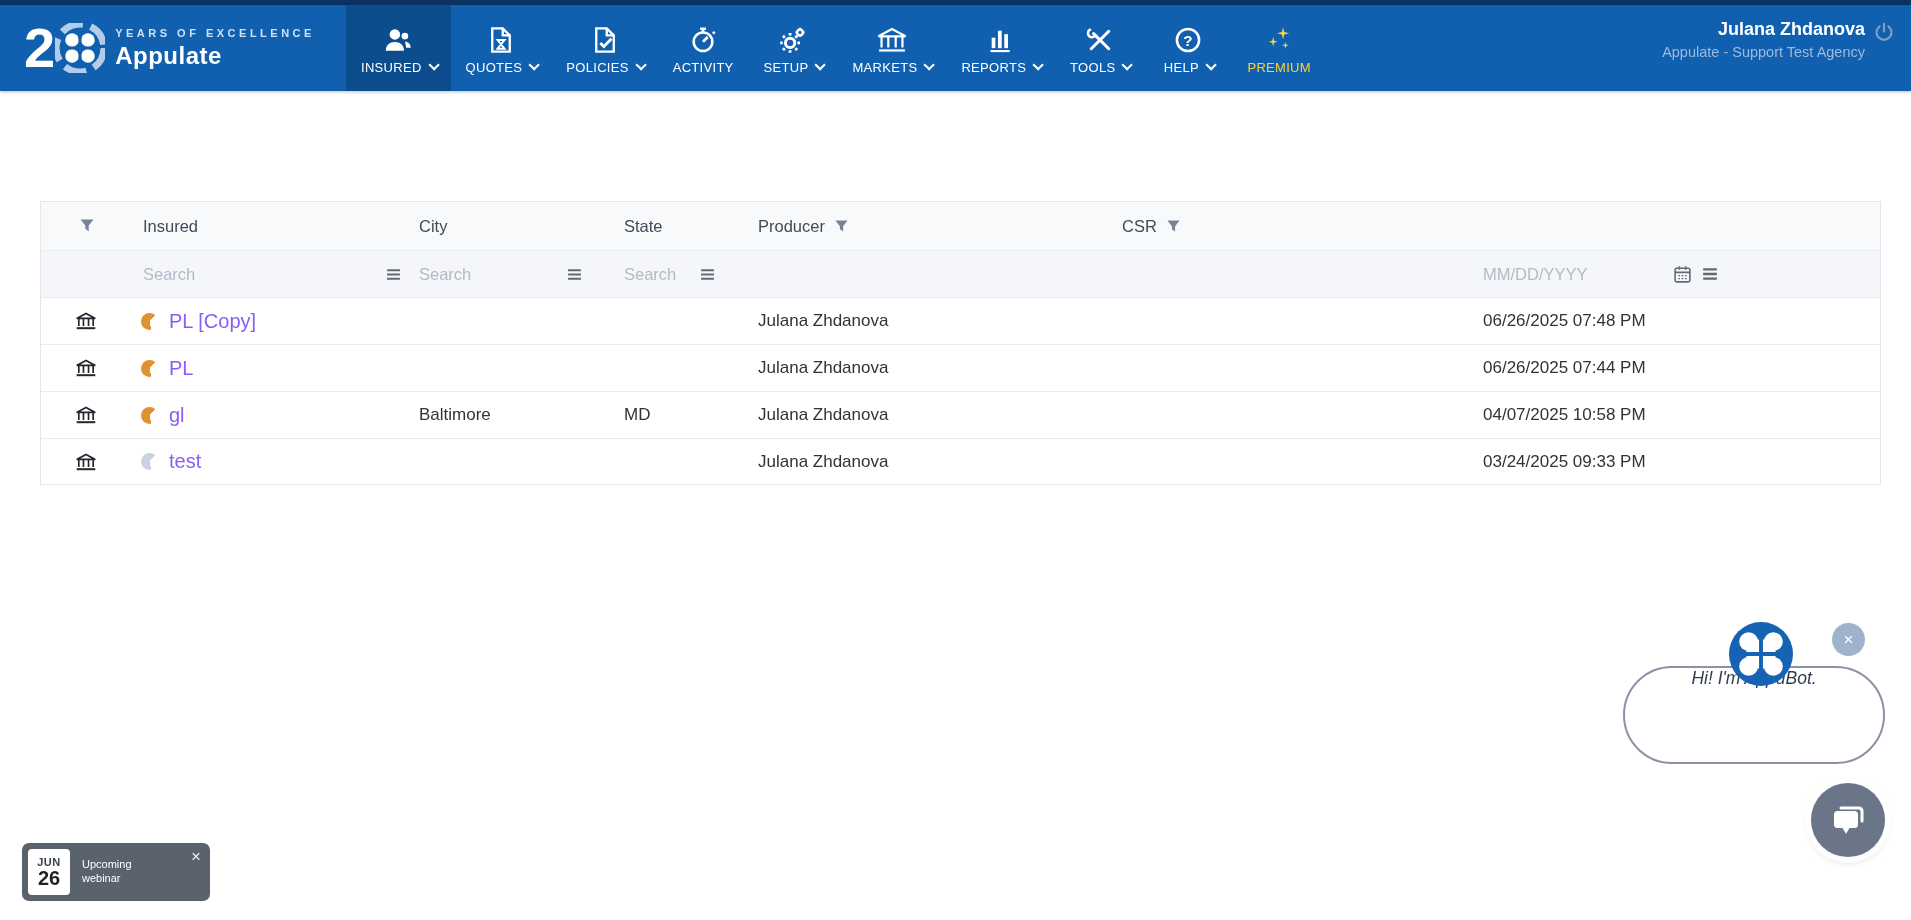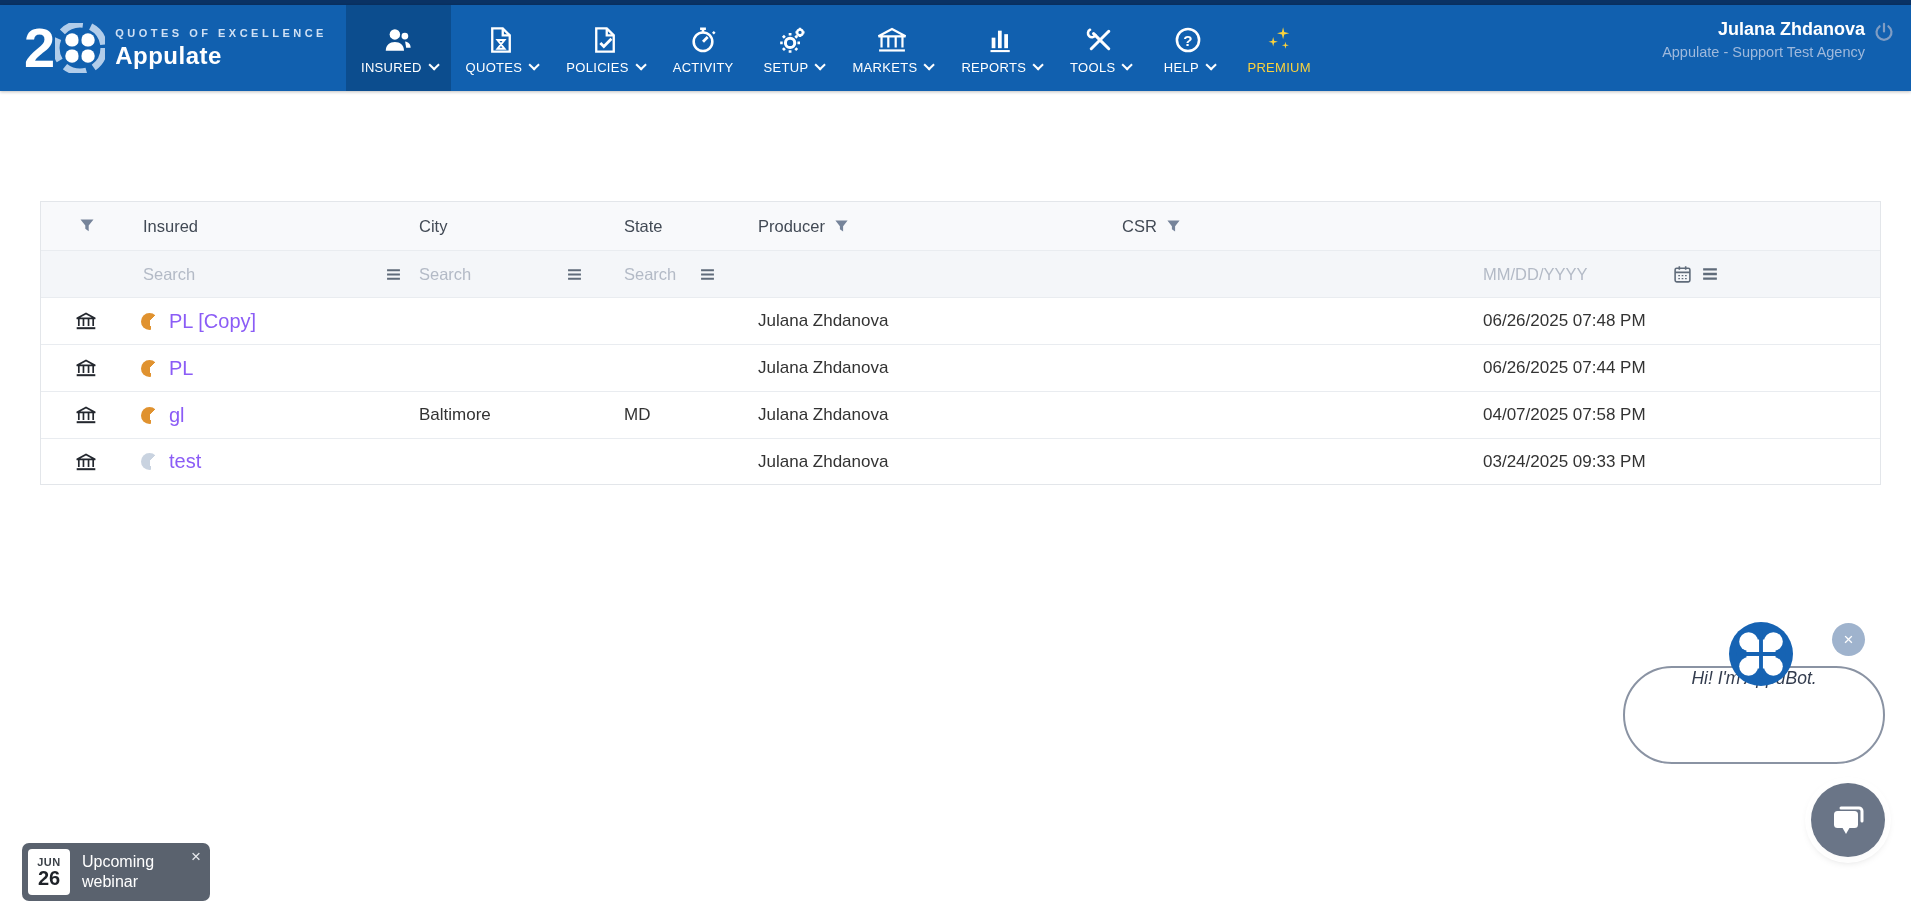--- a/index.html
+++ b/index.html
@@ -95,21 +95,21 @@
   .chat-launcher { position:absolute; left:1811px; top:783px; width:74px; height:74px; border-radius:50%;
                    background:#6a7587; box-shadow:0 0 0 6px rgba(255,255,255,.9), 0 3px 10px rgba(0,0,0,.25);
                    display:flex; align-items:center; justify-content:center; cursor:pointer; }
 
   .webinar { position:absolute; left:22px; top:843px; width:188px; height:58px; background:#5a626e;
              border-radius:7px; display:flex; align-items:center; padding:6px; cursor:pointer; }
   .webinar-date { width:42px; height:46px; background:#fff; border-radius:4px; display:flex;
                   flex-direction:column; align-items:center; justify-content:center; }
   .webinar-mon { font-size:11px; font-weight:bold; color:#3c4249; letter-spacing:.5px; }
   .webinar-day { font-size:20px; font-weight:bold; color:#1f2329; line-height:1; }
-  .webinar-label { color:#fff; font-size:16px; line-height:1.25; margin-left:12px; width:88px; }
+  .webinar-label { color:#fff; font-size:11px; line-height:1.25; margin-left:12px; width:88px; }
   .webinar-close { position:absolute; right:9px; top:4px; color:#e8eaee; font-size:17px; cursor:pointer; }
 </style>
 </head>
 <body>
 
 <div class="topstrip"></div>
 <div class="navbar">
 
   <div class="logo">
     <div class="logo-num">2</div>
@@ -117,21 +117,21 @@
       <circle cx="22" cy="22" r="21" fill="none" stroke="#cfe0f4" stroke-width="6" stroke-dasharray="20 7" opacity=".85"></circle>
       <g fill="#ffffff">
         <circle cx="15" cy="15" r="6"></circle>
           <circle cx="29" cy="15" r="6"></circle>
         <circle cx="15" cy="29" r="6"></circle>
           <circle cx="29" cy="29" r="6"></circle>
       </g>
       <path d="M22 7v30M7 22h30" stroke="#1160af" stroke-width="2.4"></path>
     </svg>
     <div class="logo-texts">
-      <span class="logo-tagline">QUOTES OF EXCELLENCE</span>
+      <span class="logo-tagline">YEARS OF EXCELLENCE</span>
       <span class="logo-brand">Appulate</span>
     </div>
   </div>
 
   <div class="nav-menu">
 
     <div class="nav-item active">
       <span class="nav-icon">
         <svg width="30" height="28" viewBox="0 0 24 22">
             <g fill="#fff">
@@ -438,21 +438,21 @@
         </svg>
       </div>
     <div class="insured-cell">
         <span class="pie" style="color: rgb(224, 146, 47);"></span>
       <a class="row-link">gl</a>
       </div>
     <div class="cell">Baltimore</div>
     <div class="cell">MD</div>
     <div class="cell">Julana Zhdanova</div>
     <div class="cell"></div>
-    <div class="cell">04/07/2025 07:58 PM</div>
+    <div class="cell">04/07/2025 10:58 PM</div>
   </div>
 
   <div class="trow tdata last">
     <div class="c-bank">
       <svg width="22" height="20" viewBox="0 0 26 22" fill="none" stroke="#23272e" stroke-width="2">
           <path d="M2 8l11-6 11 6z"></path>
           <path d="M4.5 8v9M10 8v9M16 8v9M21.5 8v9"></path>
           <path d="M2 19.5h22" stroke-width="2.4"></path>
         </svg>
       </div>

